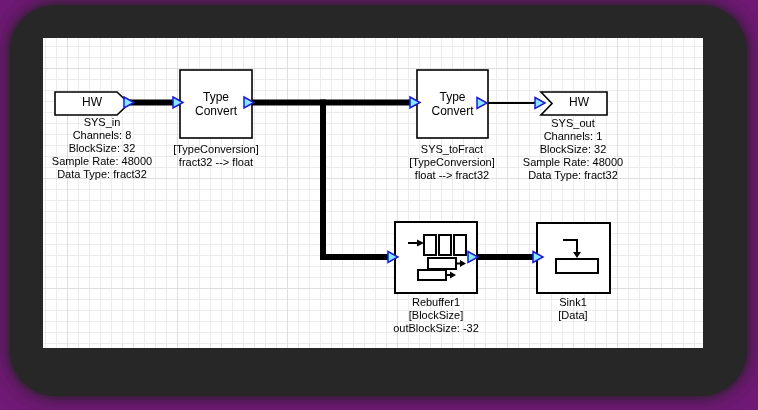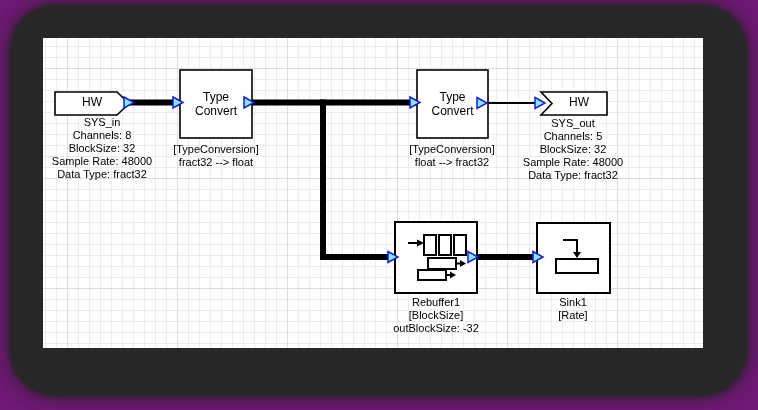--- a/index.html
+++ b/index.html
@@ -96,35 +96,36 @@
         <div>Channels: 8</div>
         <div>BlockSize: 32</div>
         <div>Sample Rate: 48000</div>
         <div>Data Type: fract32</div>
       </div>
       <div class="lbl" style="left:98px;top:105px;width:150px;">
         <div>[TypeConversion]</div>
         <div>fract32 --&gt; float</div>
       </div>
       <div class="lbl" style="left:334px;top:105px;width:150px;">
+        <div>SYS_toFract</div>
         <div>[TypeConversion]</div>
         <div>float --&gt; fract32</div>
       </div>
       <div class="lbl" style="left:455px;top:79px;width:150px;">
         <div>SYS_out</div>
-        <div>Channels: 5</div>
+        <div>Channels: 1</div>
         <div>BlockSize: 32</div>
         <div>Sample Rate: 48000</div>
         <div>Data Type: fract32</div>
       </div>
       <div class="lbl" style="left:318px;top:258px;width:150px;">
         <div>Rebuffer1</div>
         <div>[BlockSize]</div>
         <div>outBlockSize: -32</div>
       </div>
       <div class="lbl" style="left:455px;top:258px;width:150px;">
         <div>Sink1</div>
-        <div>[Rate]</div>
+        <div>[Data]</div>
       </div>
 
     </div>
   </div>
 </div>
 
 </body></html>

